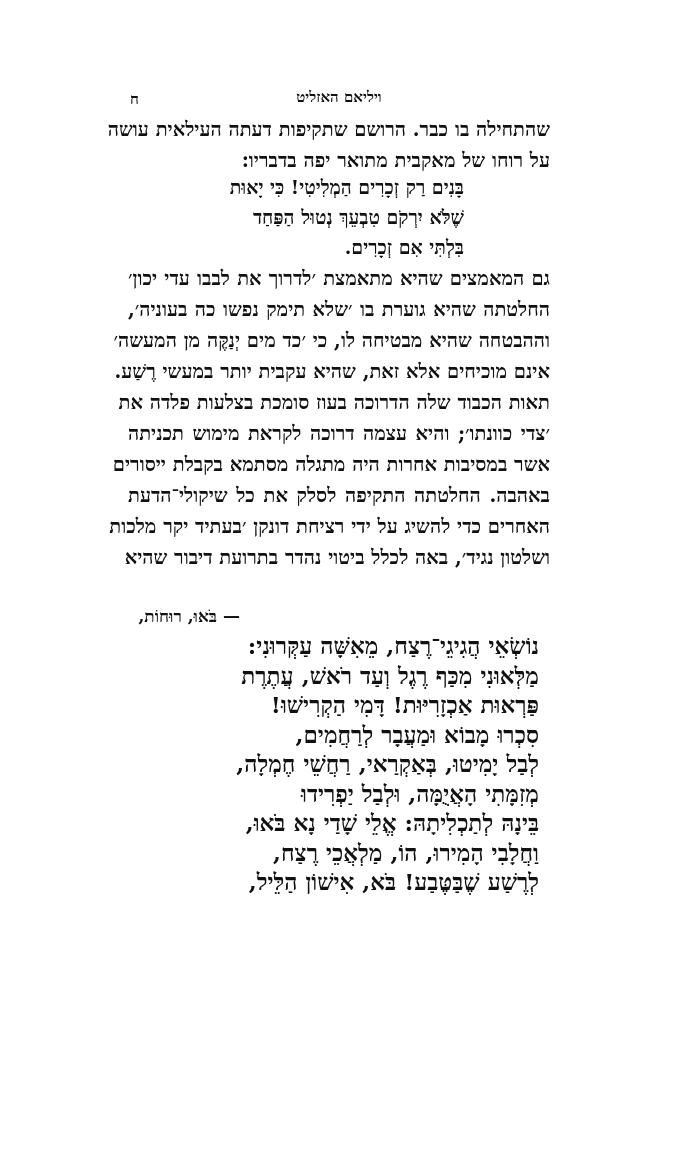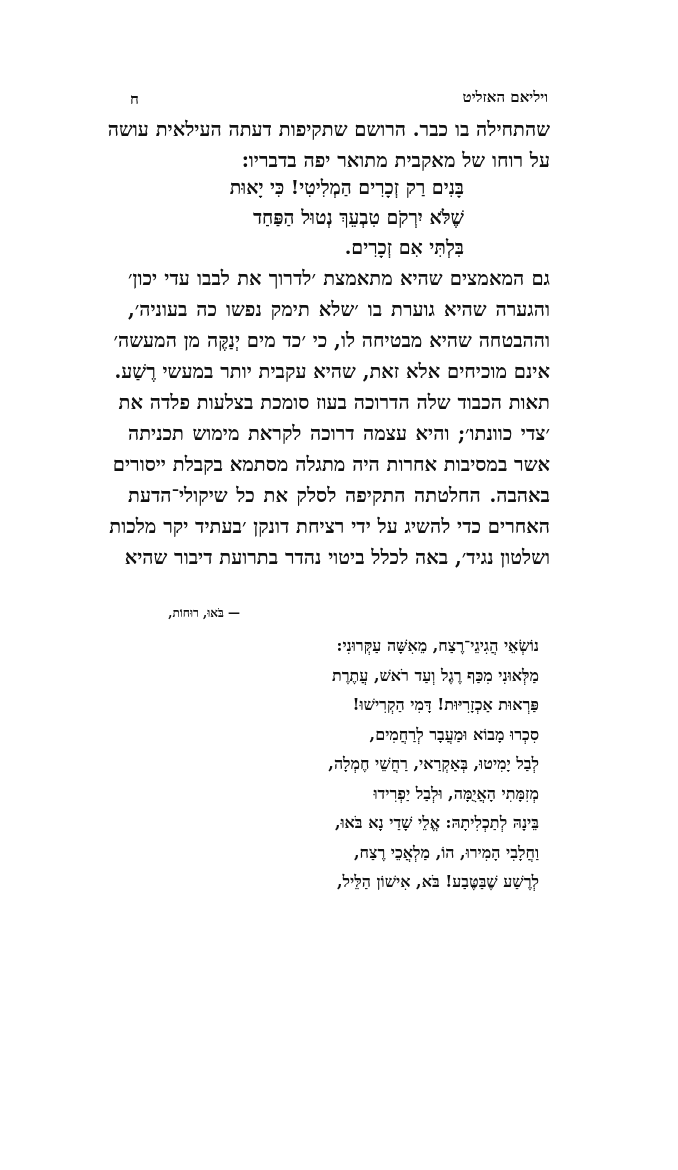--- a/index.html
+++ b/index.html
@@ -1,35 +1,35 @@
 <!DOCTYPE html>
 <html><head>
   <meta charset="utf-8">
   <style>
     html, body { margin: 0; padding: 0; background: #ffffff; }
     body { width: 678px; height: 1170px; position: relative; overflow: hidden;
            font-family: "DejaVu Serif", "Liberation Serif", serif; color: #111; }
     .page { position: absolute; left: 0; top: 0; width: 678px; height: 1170px; }
     .header { position: absolute; top: 88px; left: 130px; width: 418px; height: 24px; }
-    .running-title { position: absolute; left: 0; right: 0; text-align: right; direction: rtl;
+    .running-title { position: absolute; left: 0; right: 0; text-align: center; direction: rtl;
                      font-size: 15px; font-weight: bold; top: 0; }
     .page-letter { position: absolute; left: 0; top: 2px; font-size: 15px; font-weight: bold; }
     .prose { position: absolute; left: 128px; width: 422px; direction: rtl;
              font-size: 19.5px; font-weight: bold; line-height: 31px;
              text-align: justify; text-align-last: right; }
     .prose .line { display: block; white-space: nowrap; text-align: justify; text-align-last: justify; }
     .prose .line.last { text-align-last: right; }
     .p1 { top: 114px; }
     .p2 { top: 263px; }
     .poem { position: absolute; direction: rtl; font-size: 19px; font-weight: bold; line-height: 30px; }
     .poem .vline { display: block; white-space: nowrap; margin-left: 17px; }
     .poem1 { top: 172px; right: 214px; }
     .poem2-head { position: absolute; top: 606px; right: 438px; direction: rtl;
-                  font-size: 12px; font-weight: bold; white-space: nowrap; }
-    .poem2 { top: 631px; right: 139px; line-height: 29.5px; font-size: 16px; }
+                  font-size: 17px; font-weight: bold; white-space: nowrap; }
+    .poem2 { top: 631px; right: 139px; line-height: 29.5px; font-size: 23px; }
   </style>
 </head>
 <body>
 
 <div class="page">
 
   <div class="header">
     <span class="running-title">ויליאם האזליט</span>
     <span class="page-letter">ח</span>
   </div>
@@ -40,21 +40,21 @@
   </div>
 
   <div class="poem poem1">
     <span class="vline">בָּנִים רַק זְכָרִים הַמְלִיטִי! כִּי יָאוּת</span>
     <span class="vline">שֶׁלֹּא יִרְקֹם טִבְעֵךְ נְטוּל הַפַּחַד</span>
     <span class="vline">בִּלְתִּי אִם זְכָרִים.</span>
   </div>
 
   <div class="prose p2">
     <span class="line">גם המאמצים שהיא מתאמצת ׳לדרוך את לבבו עדי יכון׳</span>
-    <span class="line">והגערה שהיא גוערת בו ׳שלא תימק נפשו כה בעוניה׳,</span>
+    <span class="line">החלטתה שהיא גוערת בו ׳שלא תימק נפשו כה בעוניה׳,</span>
     <span class="line">וההבטחה שהיא מבטיחה לו, כי ׳כד מים יְנַקֶּה מן המעשה׳</span>
     <span class="line">אינם מוכיחים אלא זאת, שהיא עקבית יותר במעשי רֶשַׁע.</span>
     <span class="line">תאות הכבוד שלה הדרוכה בעוז סומכת בצלעות פלדה את</span>
     <span class="line">׳צדי כוונתו׳; והיא עצמה דרוכה לקראת מימוש תכניתה</span>
     <span class="line">אשר במסיבות אחרות היה מתגלה מסתמא בקבלת ייסורים</span>
     <span class="line">באהבה. החלטתה התקיפה לסלק את כל שיקולי־הדעת</span>
     <span class="line">האחרים כדי להשיג על ידי רציחת דונקן ׳בעתיד יקר מלכות</span>
     <span class="line">ושלטון נגיד׳, באה לכלל ביטוי נהדר בתרועת דיבור שהיא</span>
   </div>
 

